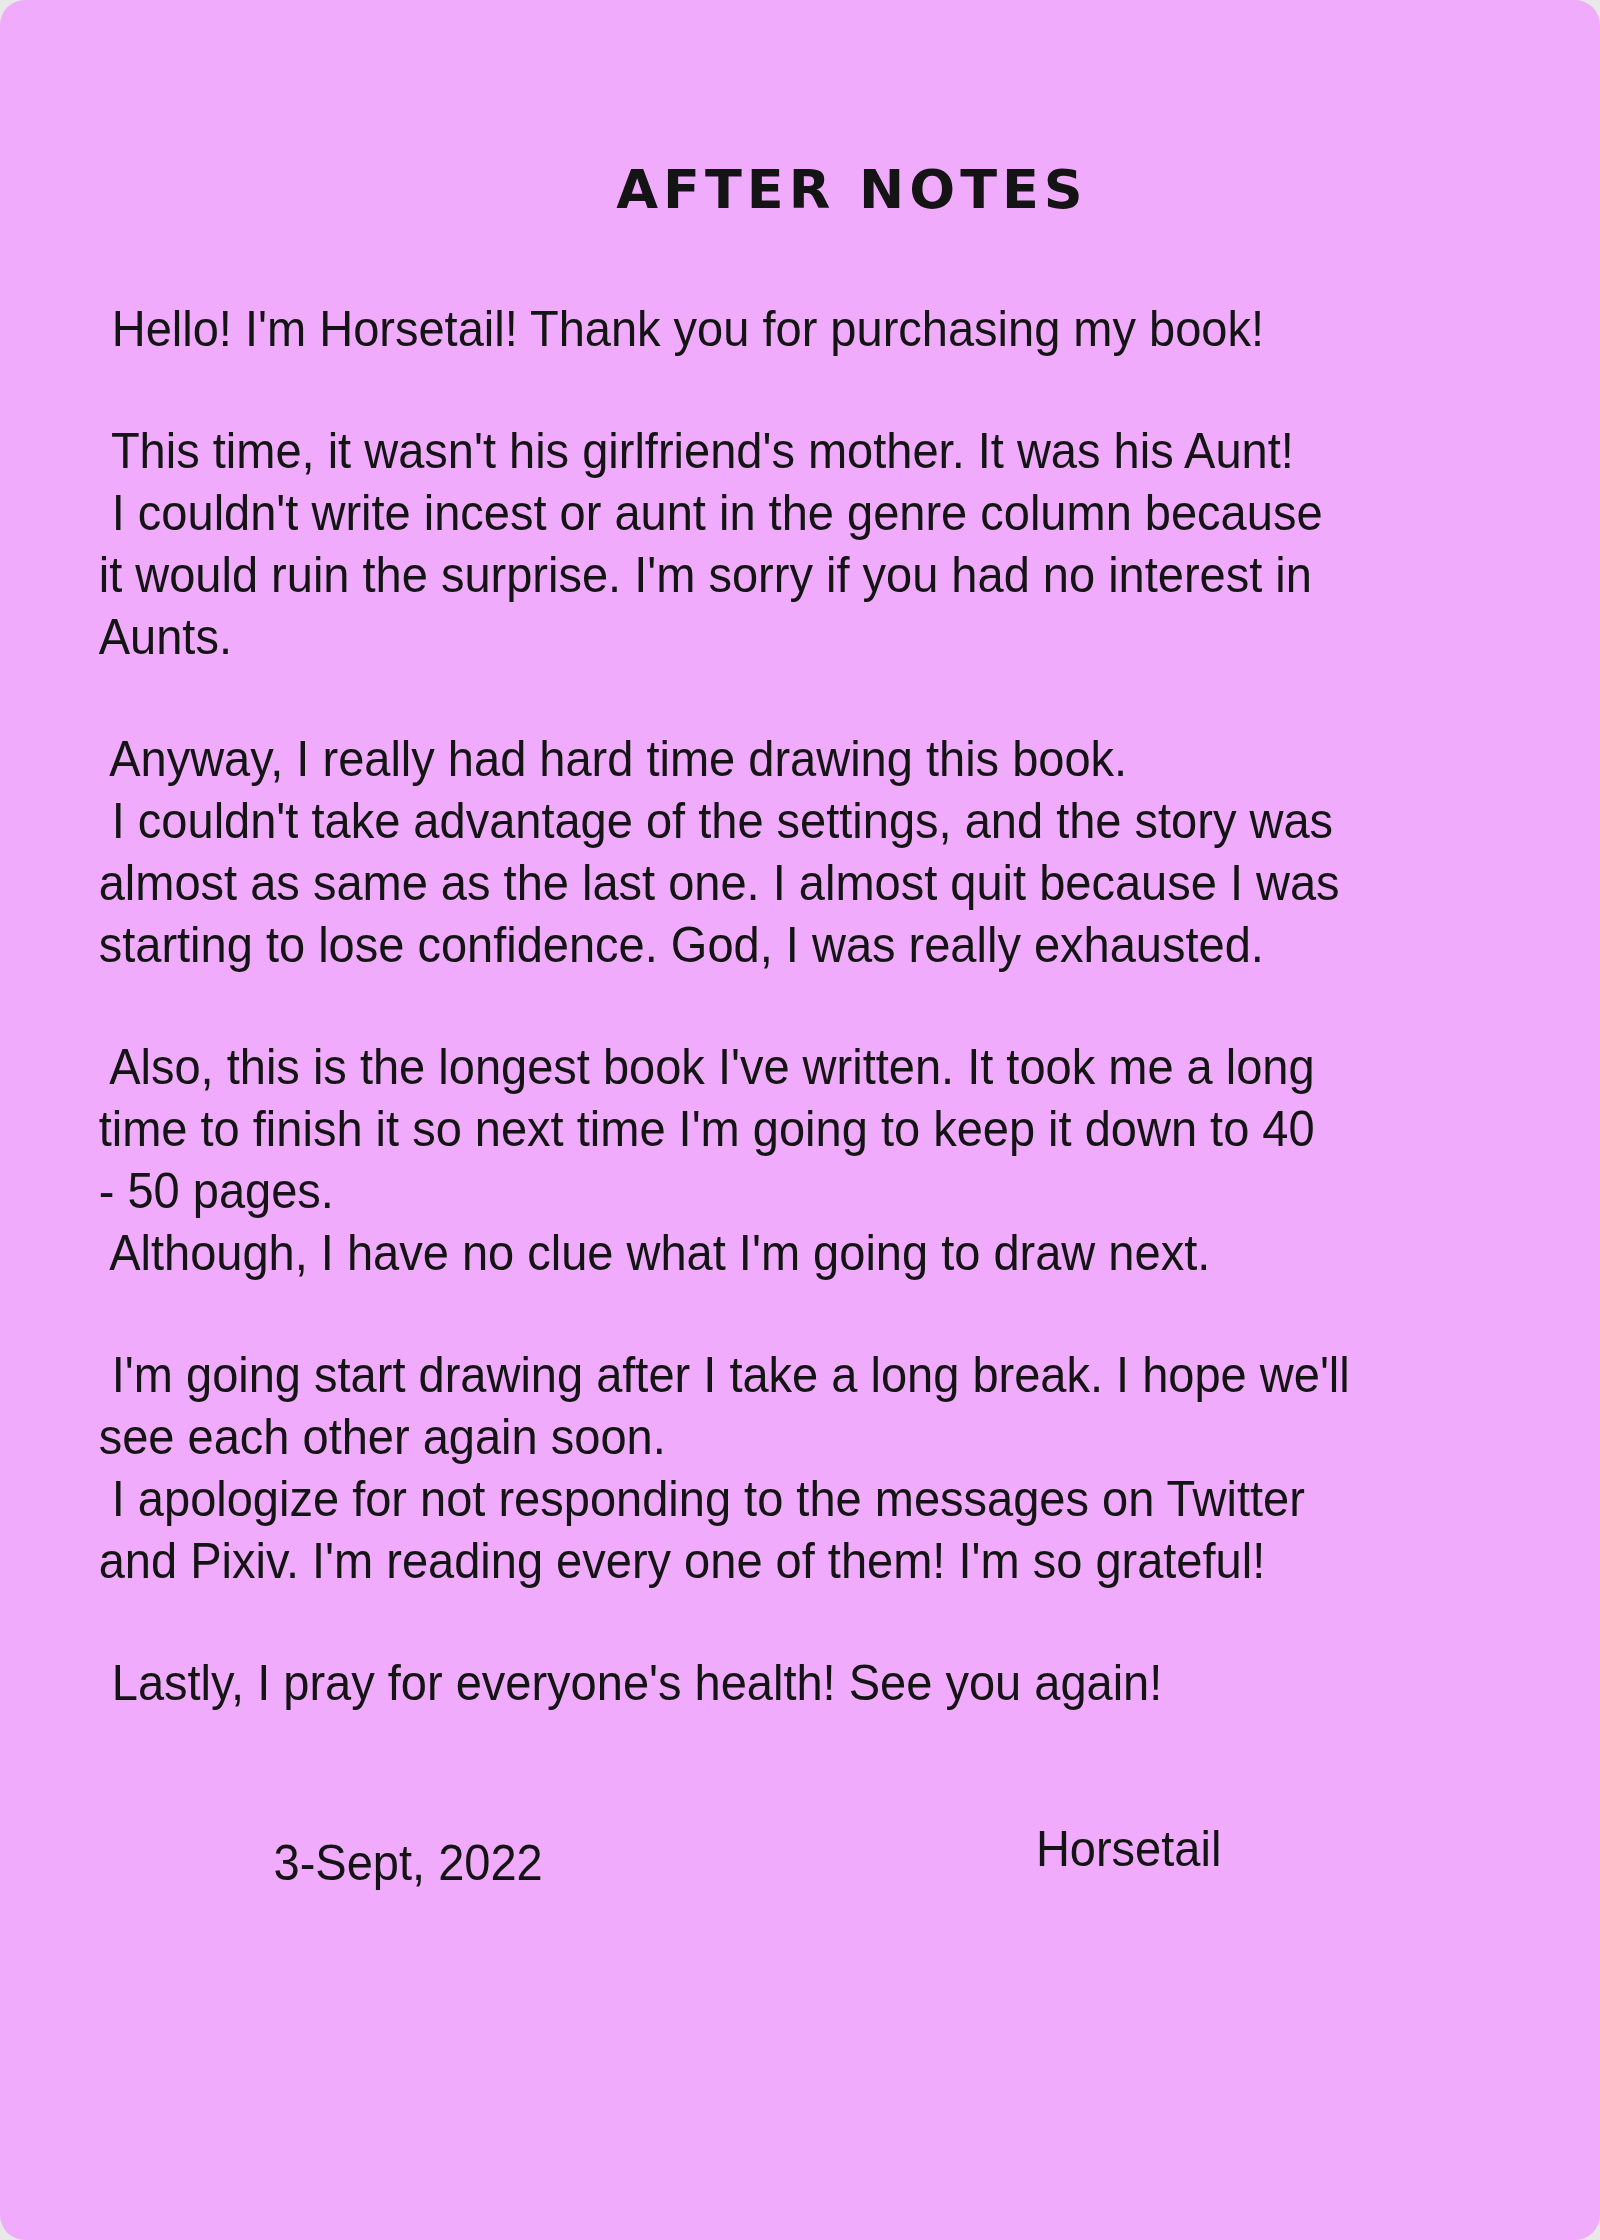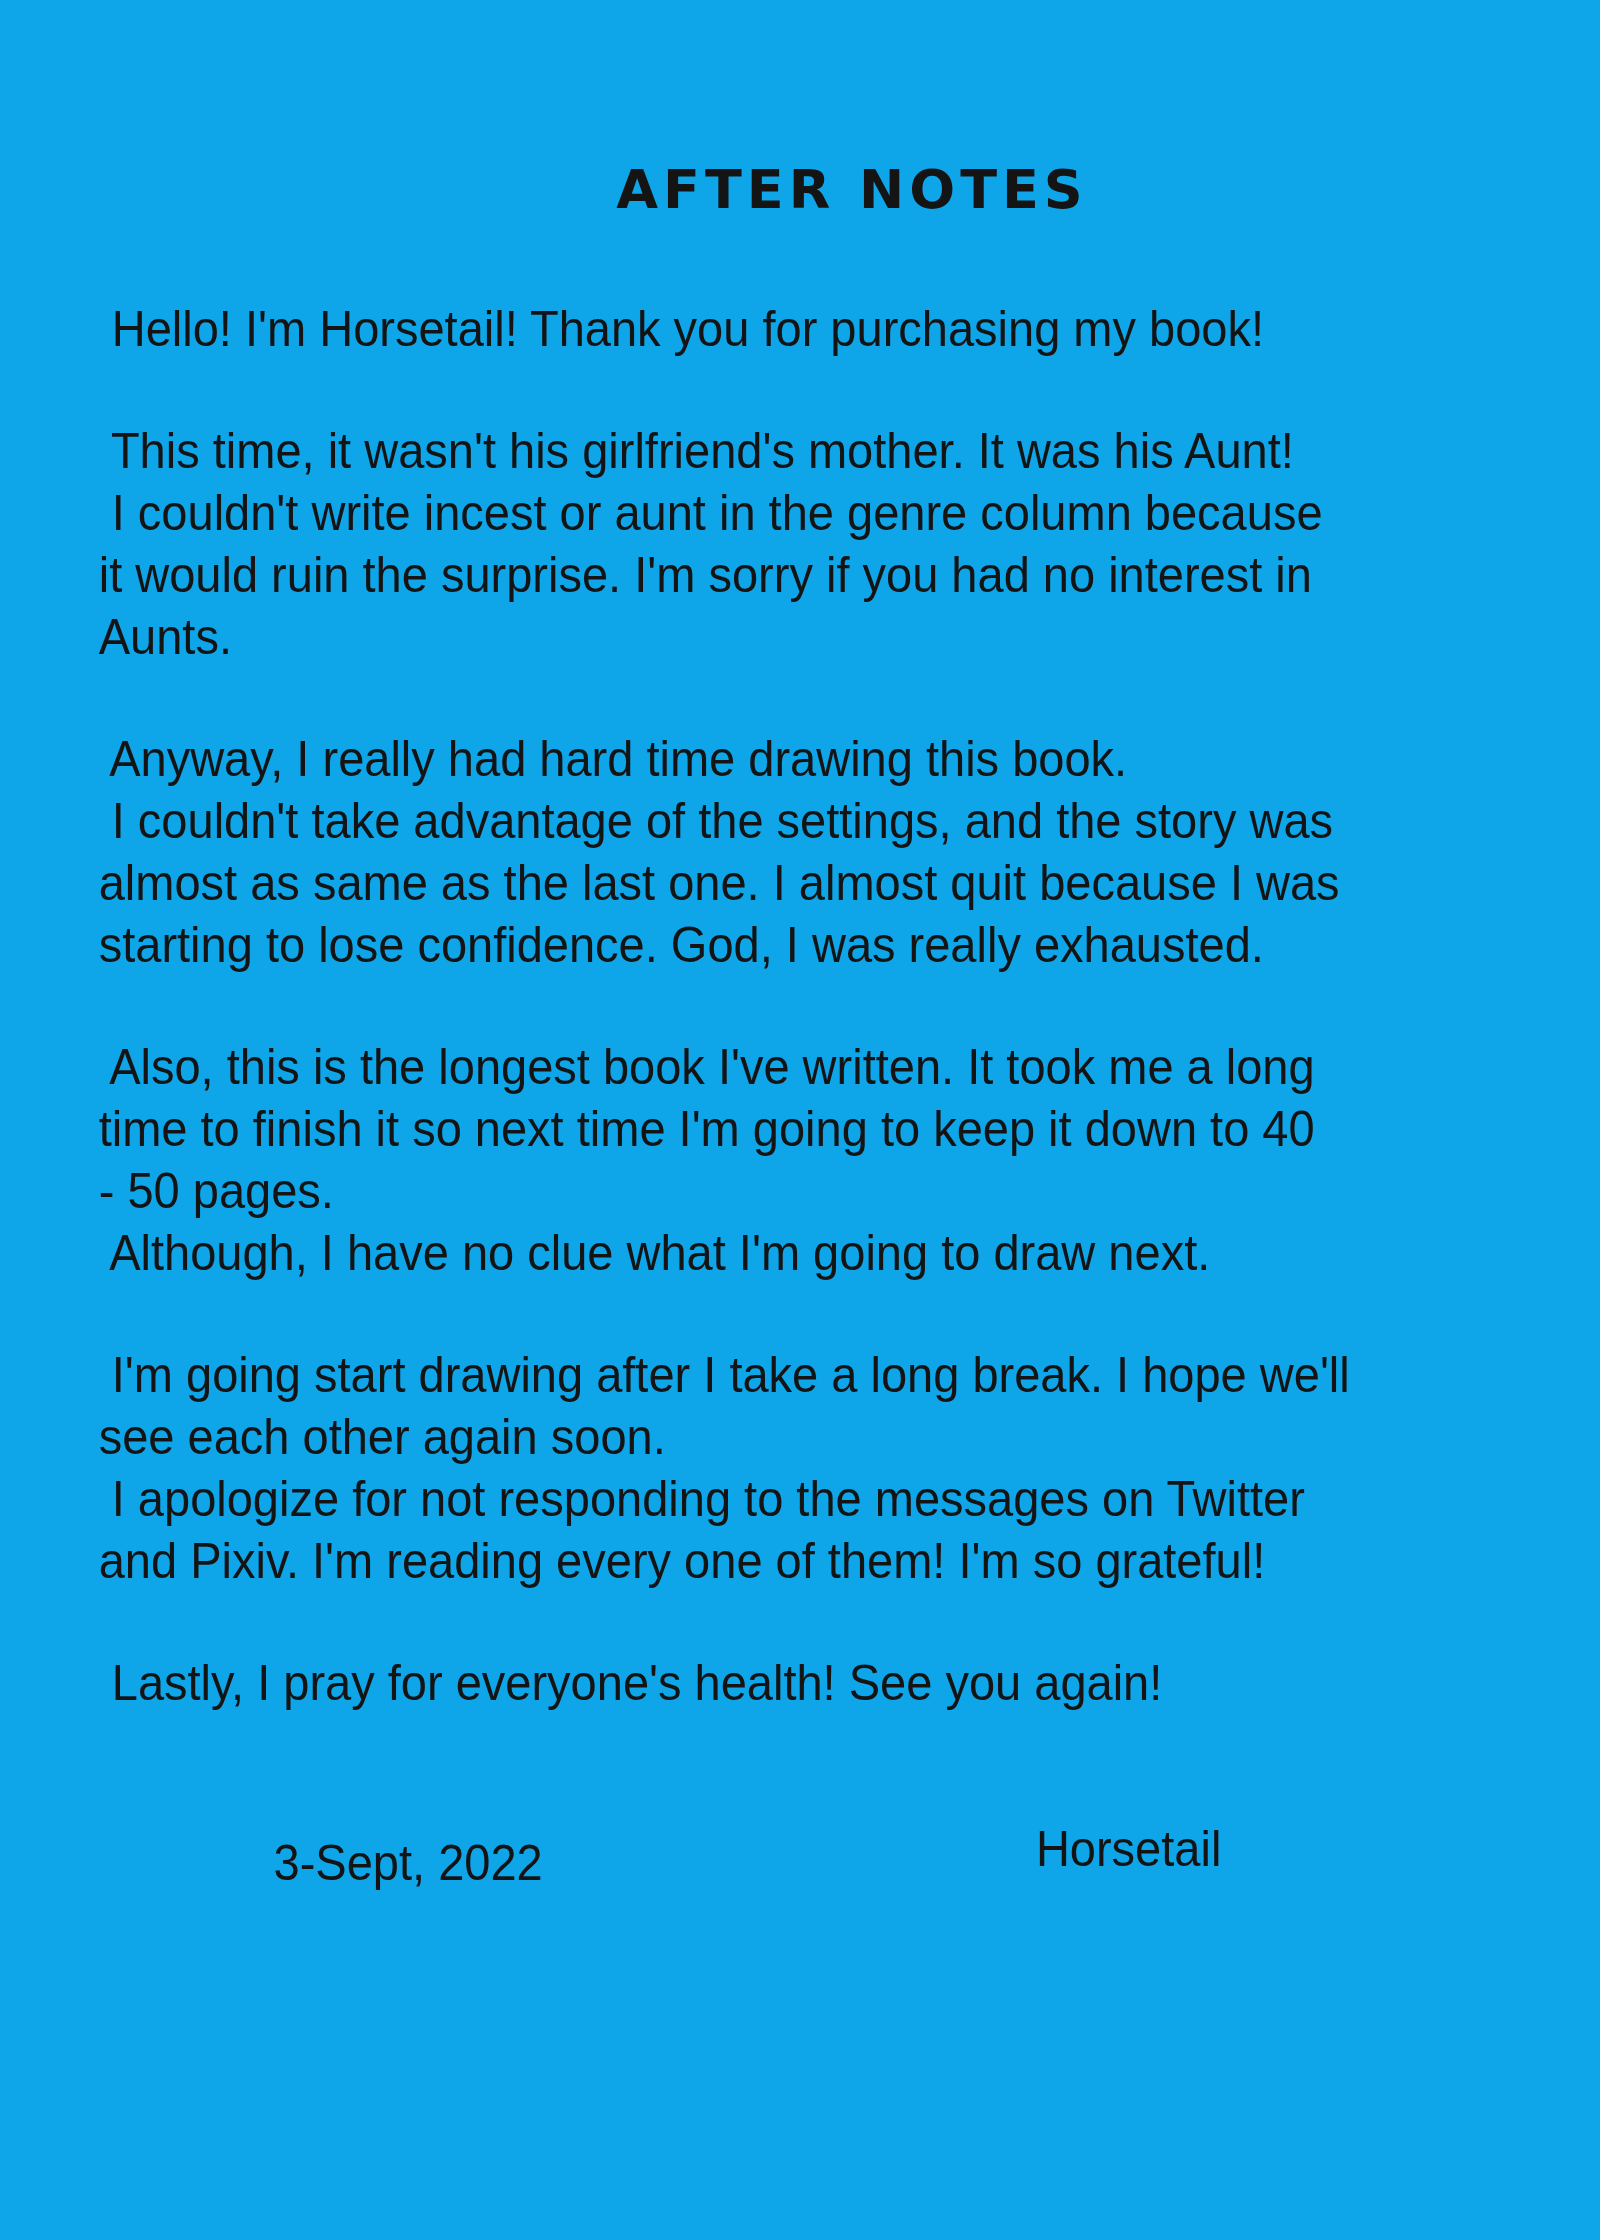--- a/index.html
+++ b/index.html
@@ -5,24 +5,25 @@
   html, body {
     margin: 0;
     padding: 0;
     background: #e8e8e8;
   }
   .page {
     position: relative;
     width: 1600px;
     height: 2240px;
     margin: 0 auto;
-    background: #0ea5e9;
+    background: #f0abfc;
     color: #111111;
     font-family: "Liberation Sans", sans-serif;
     overflow: hidden;
+    border-radius: 25px;
   }
   .title {
     margin: 0;
     padding-top: 158px;
     text-align: center;
     position: relative;
     left: 52px;
     font-family: "DejaVu Sans", sans-serif;
     font-size: 54px;
     font-weight: 700;

